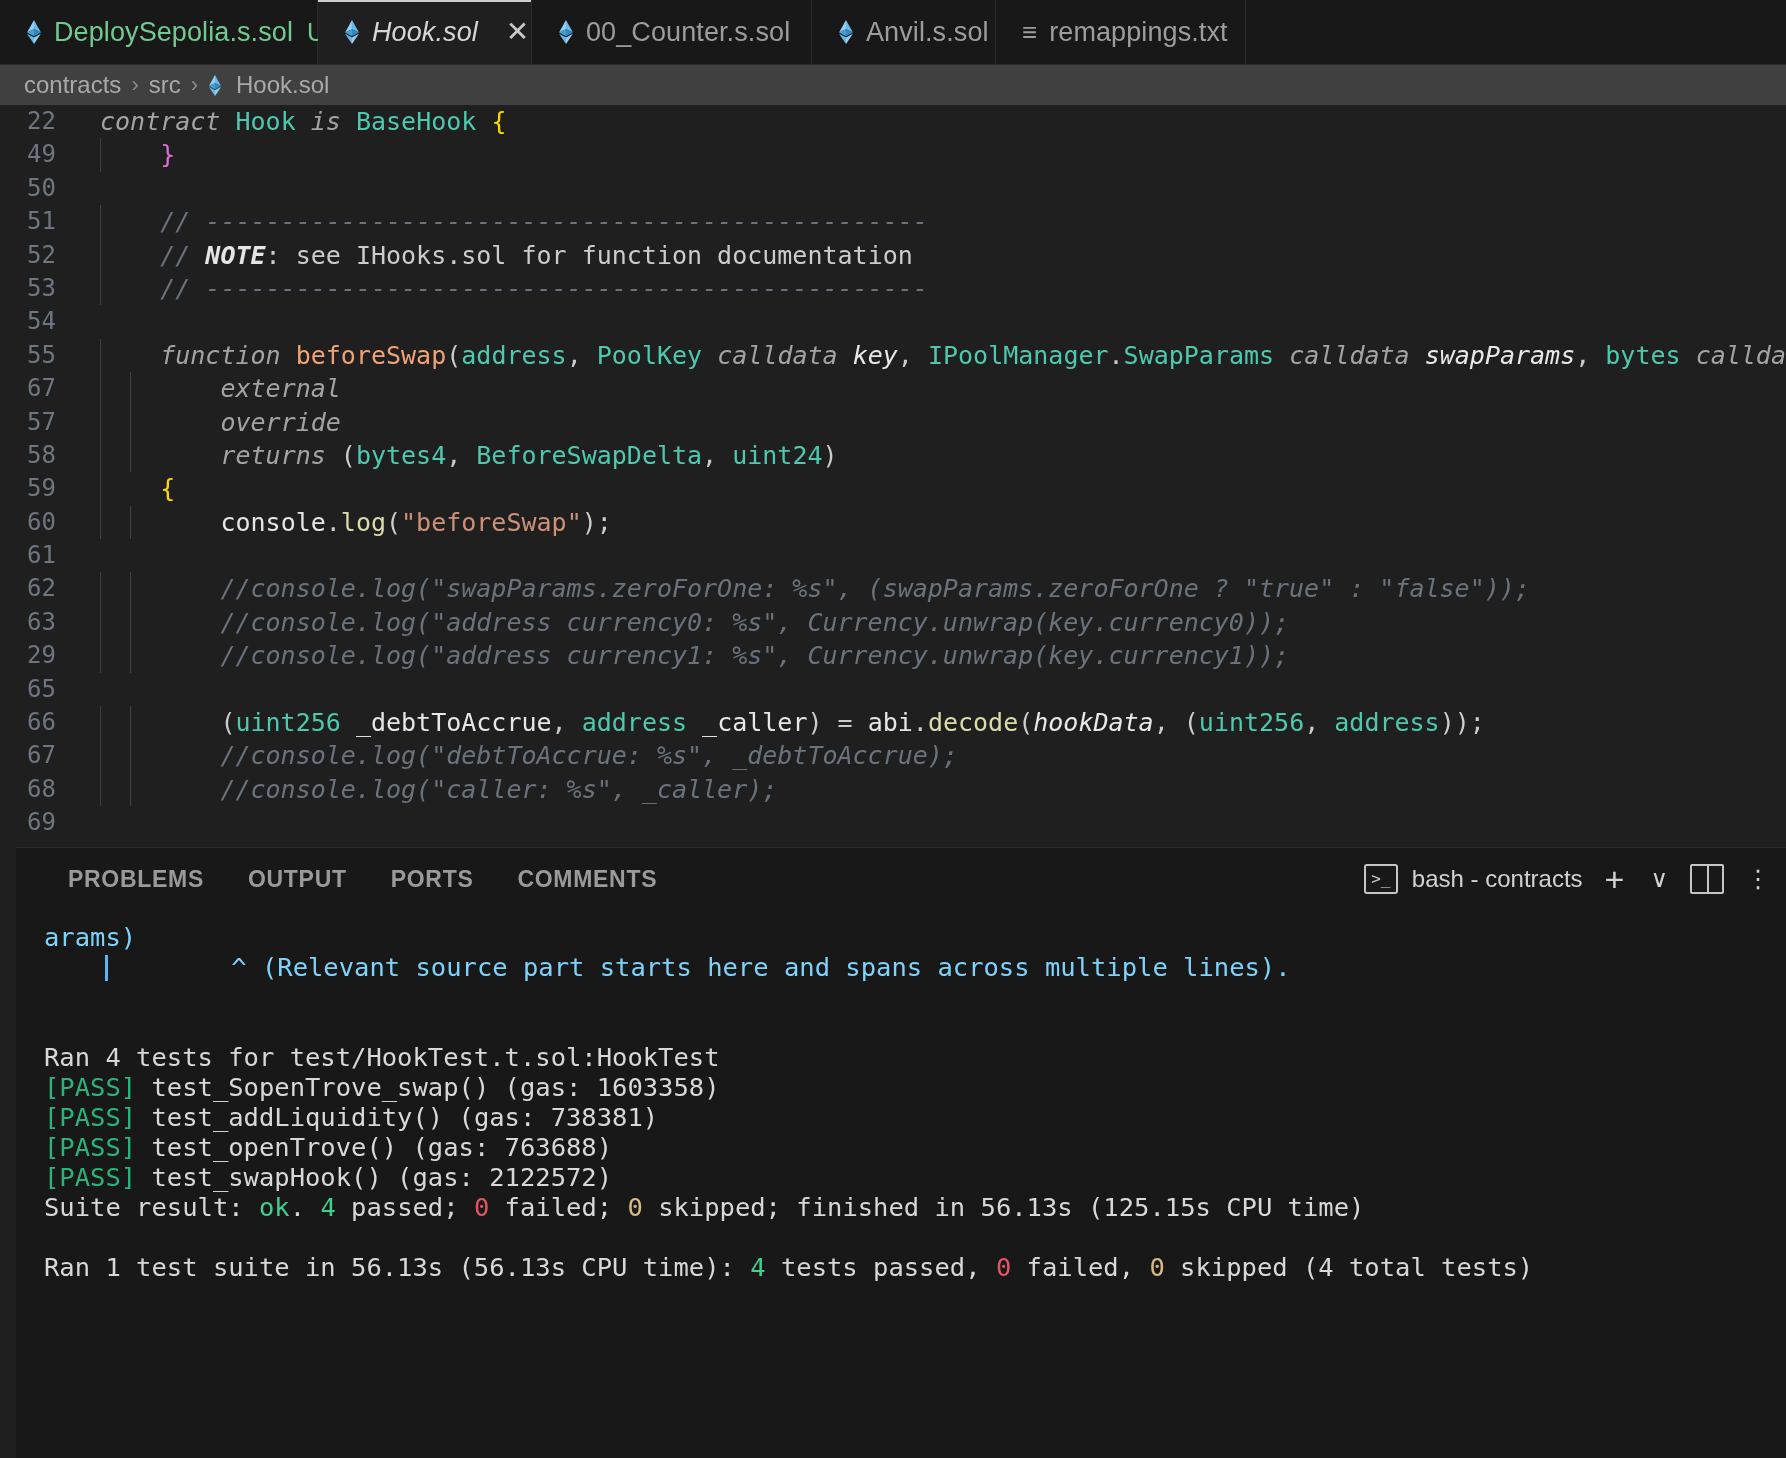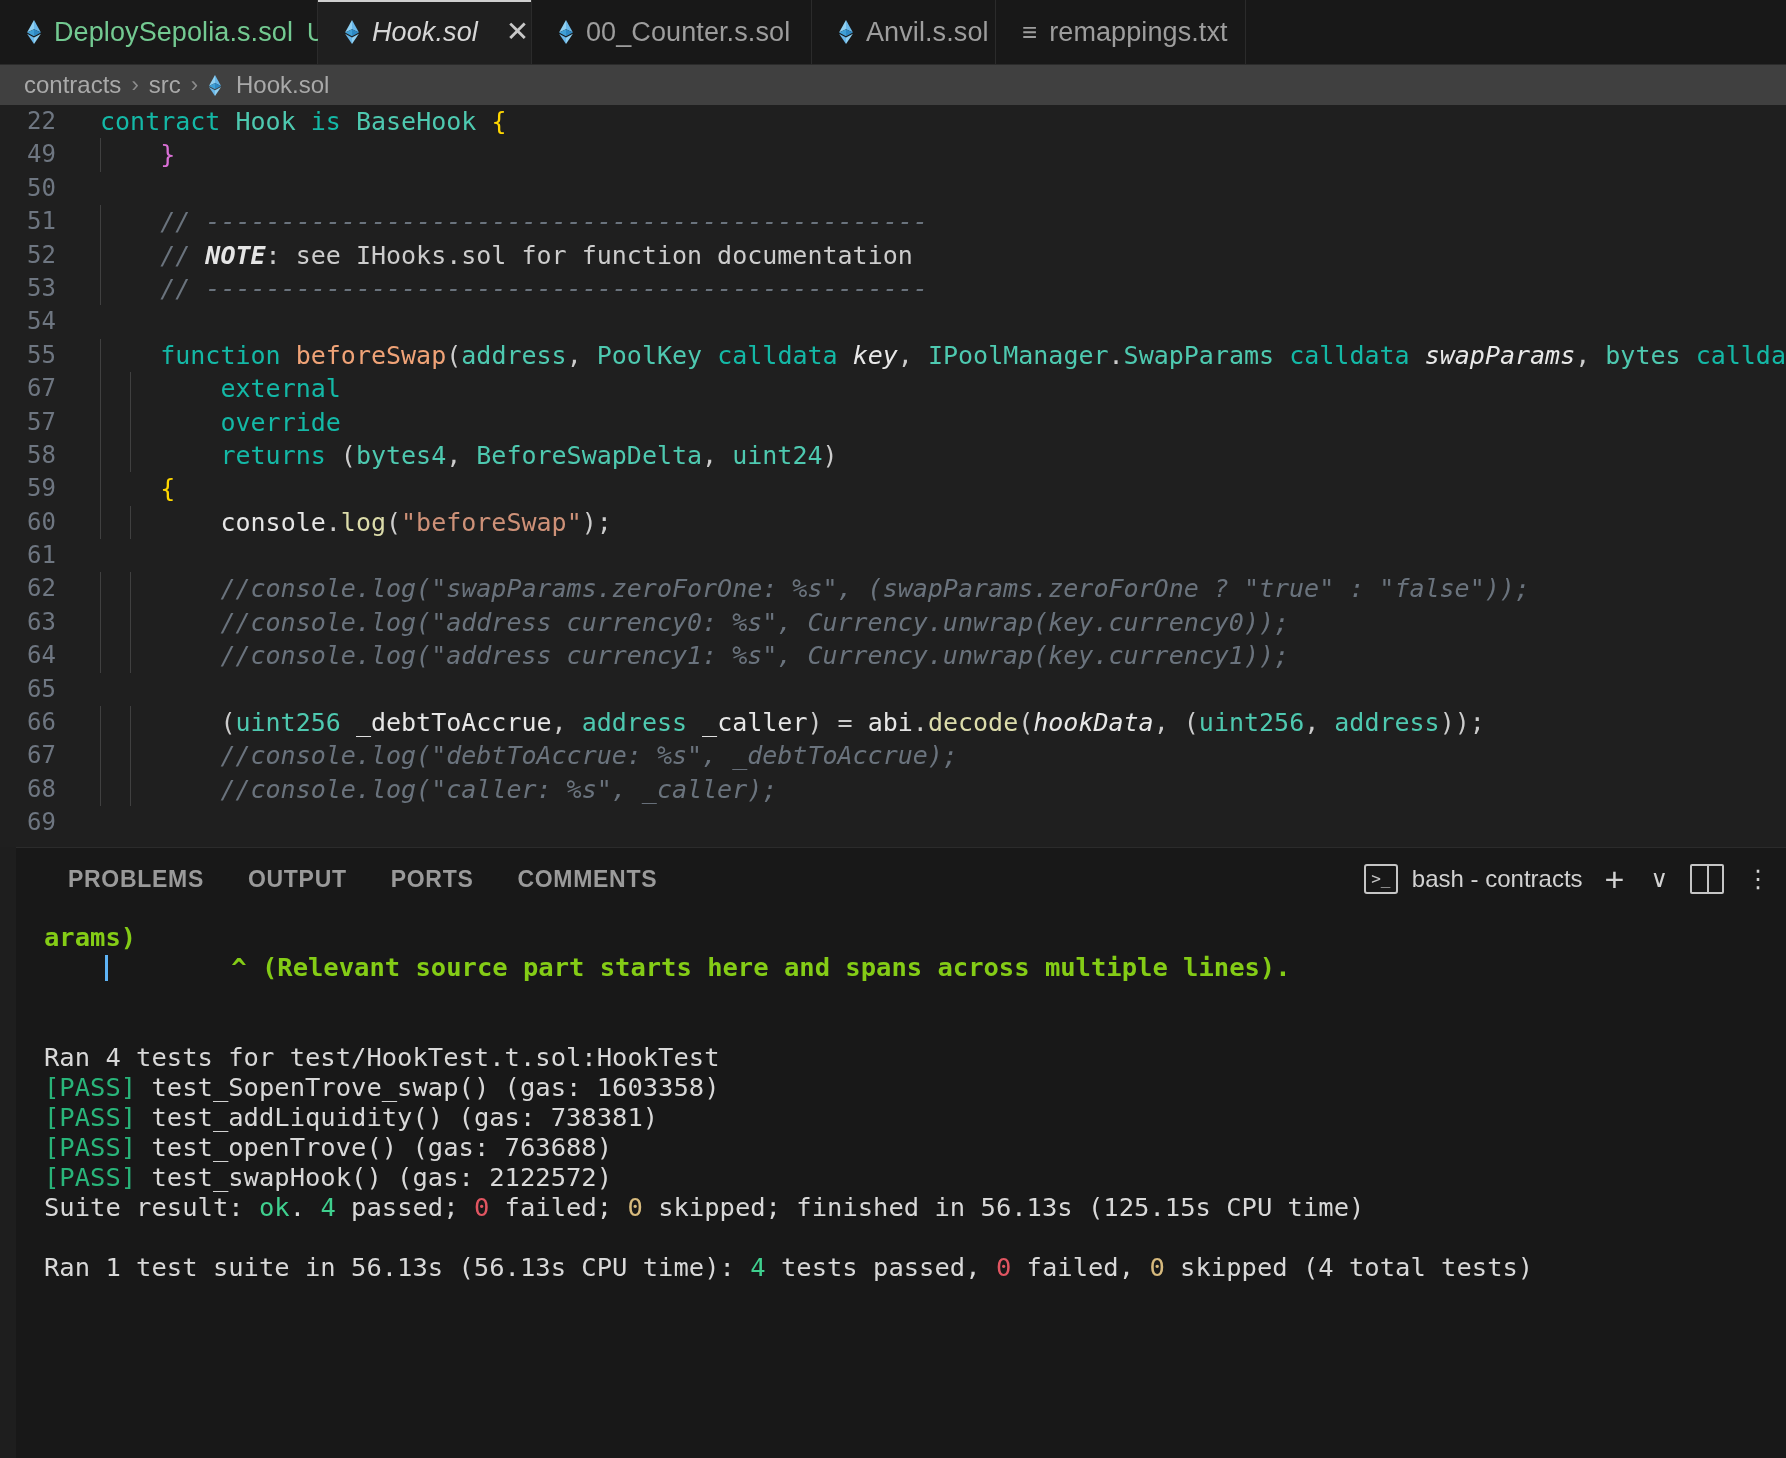--- a/index.html
+++ b/index.html
@@ -34,21 +34,21 @@
 
   
   .editor{flex:1 1 auto;background:#1f1f1f;position:relative;overflow:hidden;}
   .codearea{position:absolute;inset:0;font-family:"DejaVu Sans Mono","Liberation Mono",monospace;
             font-size:25px;line-height:33.4px;}
   .crow{display:flex;height:33.4px;align-items:center;white-space:pre;}
   .gutter{width:78px;flex:0 0 78px;text-align:right;color:#6e7681;padding-right:22px;
           font-size:24px;box-sizing:border-box;}
   .codetext{flex:1 1 auto;padding-left:22px;position:relative;}
   .indent-guide{position:absolute;top:0;bottom:0;width:1px;background:#404040;}
-  .t-kw{color:#14b8a6;}
+  .t-kw{color:#a3a3a3;font-style:italic;}
   .t-type{color:#4ec9b0;}
   .t-fn{color:#dcdcaa;}
   .t-fname{color:#f0a377;}
   .t-str{color:#ce9178;}
   .t-cmt{color:#6a737d;font-style:italic;}
   .t-cmt-b{color:#e5e5e5;font-style:italic;font-weight:bold;}
   .t-var{color:#e6e6e6;}
   .t-ital{color:#e8e8e8;font-style:italic;}
   .t-brk-y{color:#ffd700;}
   .t-brk-p{color:#da70d6;}
@@ -70,21 +70,21 @@
             font-family:"DejaVu Sans Mono",monospace;line-height:1;}
   .act{font-size:34px;line-height:1;color:#d2d2d2;padding:0 4px;}
   .act.small{font-size:24px;}
   .split-ico{width:30px;height:26px;border:2px solid #c5c5c5;border-radius:2px;position:relative;}
   .split-ico:after{content:"";position:absolute;left:50%;top:0;bottom:0;width:2px;background:#c5c5c5;}
 
   .terminal{flex:1 1 auto;background:#181818;font-family:"DejaVu Sans Mono","Liberation Mono",monospace;
             font-size:25.5px;line-height:30px;padding:12px 0 0 28px;white-space:pre;overflow:hidden;
             color:#cccccc;}
   .tl{height:30px;}
-  .tc-yellow{color:#84cc16;font-weight:bold;}
+  .tc-yellow{color:#7dd3fc;}
   .tc-green{color:#29b57a;}
   .tc-green2{color:#3fcf8e;}
   .tc-red{color:#e05561;}
   .tc-amber{color:#d7ba7d;}
   .tc-white{color:#d8d8d8;}
   .cursorbar{display:inline-block;width:3px;height:26px;background:#5eb3f5;vertical-align:-5px;}
 </style>
 </head>
 <body>
 
@@ -180,21 +180,21 @@
         <div class="crow"><div class="gutter">54</div><div class="codetext"><span class="indent-guide" style="left: 22px;"></span></div></div>
         <div class="crow"><div class="gutter">55</div><div class="codetext">    <span class="t-kw">function</span> <span class="t-fname">beforeSwap</span>(<span class="t-type">address</span>, <span class="t-type">PoolKey</span> <span class="t-kw">calldata</span> <span class="t-ital">key</span>, <span class="t-type">IPoolManager</span>.<span class="t-type">SwapParams</span> <span class="t-kw">calldata</span> <span class="t-ital">swapParams</span>, <span class="t-type">bytes</span> <span class="t-kw">calldata</span> )<span class="indent-guide" style="left: 22px;"></span></div></div>
         <div class="crow"><div class="gutter">67</div><div class="codetext">        <span class="t-kw">external</span><span class="indent-guide" style="left: 22px;"></span><span class="indent-guide" style="left: 52px;"></span></div></div>
         <div class="crow"><div class="gutter">57</div><div class="codetext">        <span class="t-kw">override</span><span class="indent-guide" style="left: 22px;"></span><span class="indent-guide" style="left: 52px;"></span></div></div>
         <div class="crow"><div class="gutter">58</div><div class="codetext">        <span class="t-kw">returns</span> (<span class="t-type">bytes4</span>, <span class="t-type">BeforeSwapDelta</span>, <span class="t-type">uint24</span>)<span class="indent-guide" style="left: 22px;"></span><span class="indent-guide" style="left: 52px;"></span></div></div>
         <div class="crow"><div class="gutter">59</div><div class="codetext">    <span class="t-brk-y">{</span><span class="indent-guide" style="left: 22px;"></span></div></div>
         <div class="crow"><div class="gutter">60</div><div class="codetext">        <span class="t-var">console</span>.<span class="t-fn">log</span>(<span class="t-str">"beforeSwap"</span>);<span class="indent-guide" style="left: 22px;"></span><span class="indent-guide" style="left: 52px;"></span></div></div>
         <div class="crow"><div class="gutter">61</div><div class="codetext"><span class="indent-guide" style="left: 22px;"></span></div></div>
         <div class="crow"><div class="gutter">62</div><div class="codetext"><span class="t-cmt">        //console.log("swapParams.zeroForOne: %s", (swapParams.zeroForOne ? "true" : "false"));</span><span class="indent-guide" style="left: 22px;"></span><span class="indent-guide" style="left: 52px;"></span></div></div>
         <div class="crow"><div class="gutter">63</div><div class="codetext"><span class="t-cmt">        //console.log("address currency0: %s", Currency.unwrap(key.currency0));</span><span class="indent-guide" style="left: 22px;"></span><span class="indent-guide" style="left: 52px;"></span></div></div>
-        <div class="crow"><div class="gutter">64</div><div class="codetext"><span class="t-cmt">        //console.log("address currency1: %s", Currency.unwrap(key.currency1));</span><span class="indent-guide" style="left: 22px;"></span><span class="indent-guide" style="left: 52px;"></span></div></div>
+        <div class="crow"><div class="gutter">29</div><div class="codetext"><span class="t-cmt">        //console.log("address currency1: %s", Currency.unwrap(key.currency1));</span><span class="indent-guide" style="left: 22px;"></span><span class="indent-guide" style="left: 52px;"></span></div></div>
         <div class="crow"><div class="gutter">65</div><div class="codetext"><span class="indent-guide" style="left: 22px;"></span></div></div>
         <div class="crow"><div class="gutter">66</div><div class="codetext">        (<span class="t-type">uint256</span> <span class="t-var">_debtToAccrue</span>, <span class="t-type">address</span> <span class="t-var">_caller</span>) = <span class="t-var">abi</span>.<span class="t-fn">decode</span>(<span class="t-ital">hookData</span>, (<span class="t-type">uint256</span>, <span class="t-type">address</span>));<span class="indent-guide" style="left: 22px;"></span><span class="indent-guide" style="left: 52px;"></span></div></div>
         <div class="crow"><div class="gutter">67</div><div class="codetext"><span class="t-cmt">        //console.log("debtToAccrue: %s", _debtToAccrue);</span><span class="indent-guide" style="left: 22px;"></span><span class="indent-guide" style="left: 52px;"></span></div></div>
         <div class="crow"><div class="gutter">68</div><div class="codetext"><span class="t-cmt">        //console.log("caller: %s", _caller);</span><span class="indent-guide" style="left: 22px;"></span><span class="indent-guide" style="left: 52px;"></span></div></div>
         <div class="crow"><div class="gutter">69</div><div class="codetext"><span class="indent-guide" style="left: 22px;"></span></div></div>
       </div>
 
   </div>
 
   <div class="panel" style="height:610px;margin-left:16px;">

